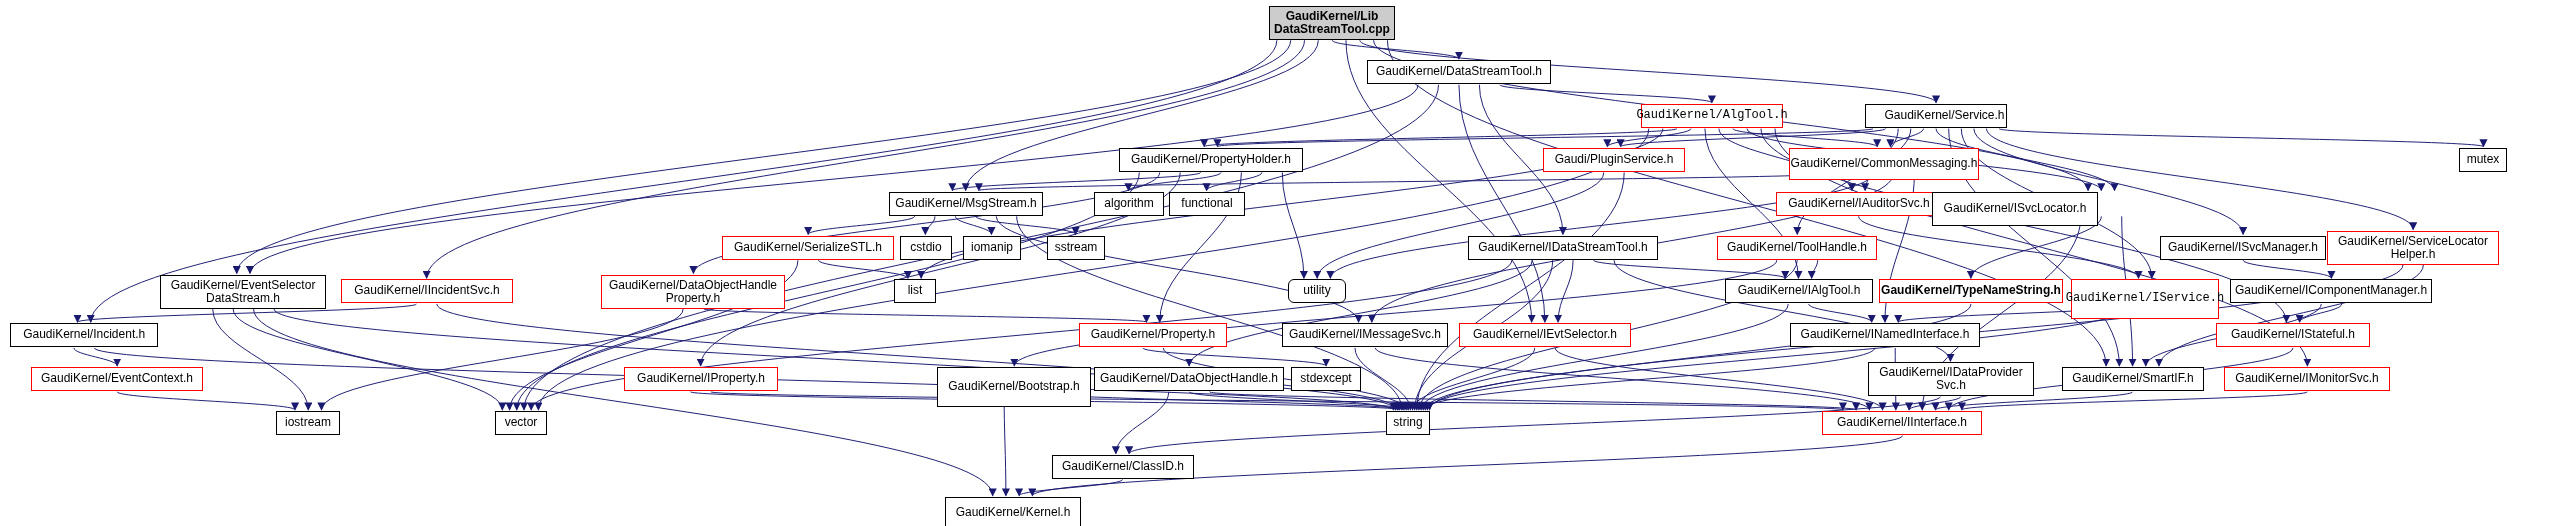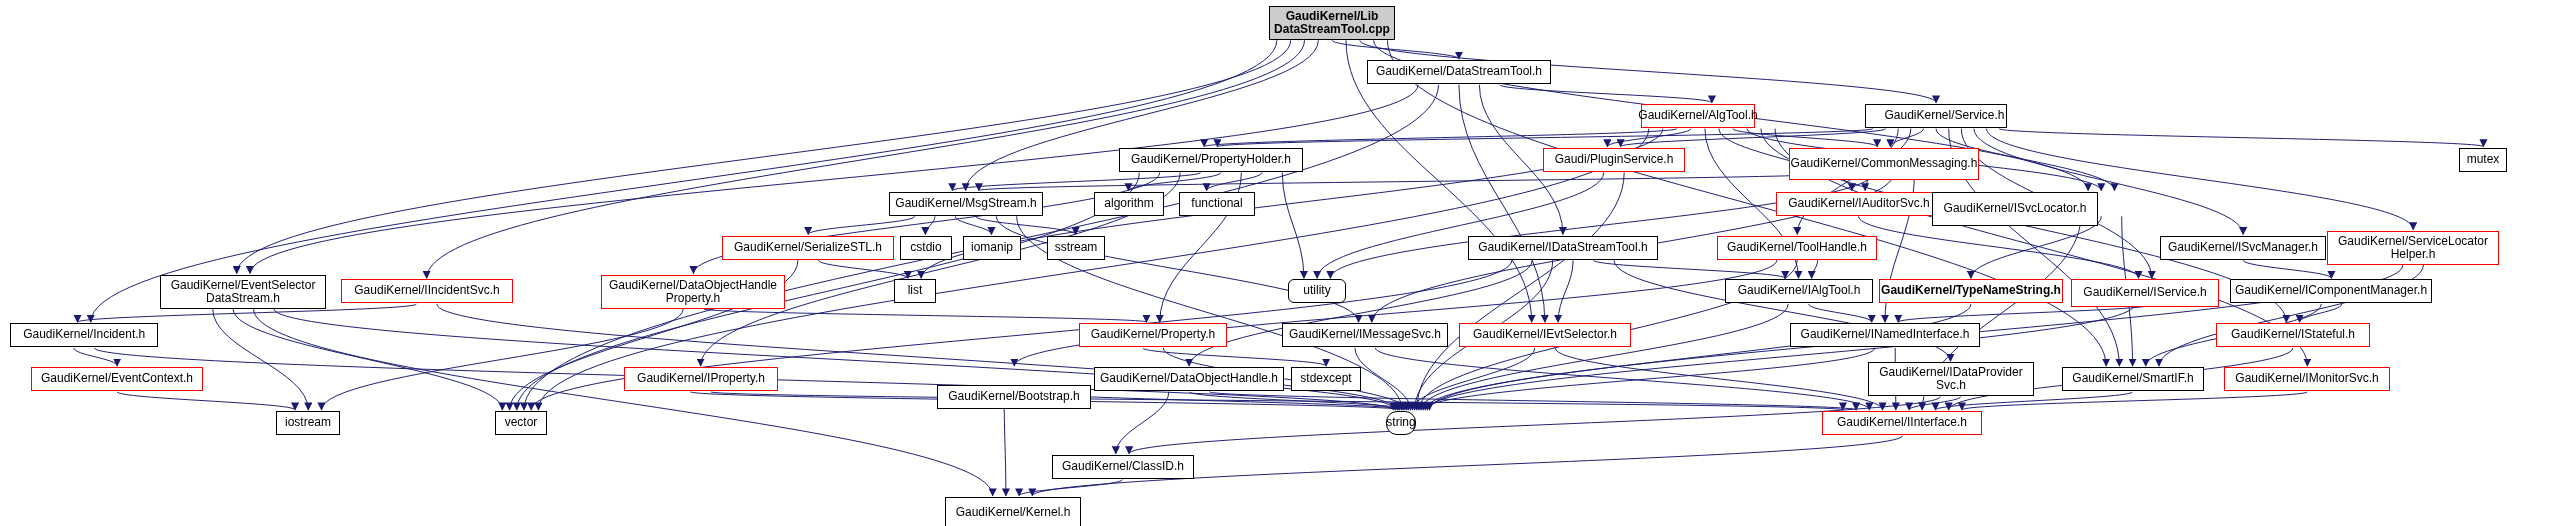--- a/index.html
+++ b/index.html
@@ -155,21 +155,21 @@
       </g>
   </svg>
   <div id="nodes">
       <div class="node main" style="left: 1269px; top: 6px; width: 126px; height: 34px;">
         <div>GaudiKernel/Lib</div>
         <div>DataStreamTool.cpp</div>
       </div>
       <div class="node" style="left: 1367px; top: 60px; width: 184px; height: 24px;">
         <div>GaudiKernel/DataStreamTool.h</div>
       </div>
-      <div class="node red" style="left: 1641px; top: 104px; width: 114px; height: 24px;">
+      <div class="node red" style="left: 1641px; top: 104px; width: 142px; height: 24px; font-family: Liberation Mono, monospace;">
         <div>GaudiKernel/AlgTool.h</div>
       </div>
       <div class="node" style="left: 1865px; top: 104px; width: 142px; height: 24px; padding-left: 17px;">
         <div>GaudiKernel/Service.h</div>
       </div>
       <div class="node" style="left: 1119px; top: 148px; width: 184px; height: 24px;">
         <div>GaudiKernel/PropertyHolder.h</div>
       </div>
       <div class="node red" style="left: 1543px; top: 148px; width: 142px; height: 24px;">
         <div>Gaudi/PluginService.h</div>
@@ -179,21 +179,21 @@
       </div>
       <div class="node" style="left: 2459px; top: 148px; width: 48px; height: 24px;">
         <div>mutex</div>
       </div>
       <div class="node" style="left: 889px; top: 192px; width: 154px; height: 24px;">
         <div>GaudiKernel/MsgStream.h</div>
       </div>
       <div class="node" style="left: 1094px; top: 192px; width: 70px; height: 24px;">
         <div>algorithm</div>
       </div>
-      <div class="node" style="left: 1169px; top: 192px; width: 76px; height: 24px; margin-left: 10px;">
+      <div class="node" style="left: 1169px; top: 192px; width: 76px; height: 24px;">
         <div>functional</div>
       </div>
       <div class="node red" style="left: 1776px; top: 192px; width: 166px; height: 24px;">
         <div>GaudiKernel/IAuditorSvc.h</div>
       </div>
       <div class="node" style="left: 1932px; top: 192px; width: 166px; height: 34px;">
         <div>GaudiKernel/ISvcLocator.h</div>
       </div>
       <div class="node red" style="left: 722px; top: 236px; width: 172px; height: 24px;">
         <div>GaudiKernel/SerializeSTL.h</div>
@@ -236,21 +236,21 @@
       </div>
       <div class="node" style="left: 1288px; top: 279px; width: 58px; height: 24px; border-radius: 6px;">
         <div>utility</div>
       </div>
       <div class="node" style="left: 1725px; top: 279px; width: 148px; height: 24px;">
         <div>GaudiKernel/IAlgTool.h</div>
       </div>
       <div class="node red" style="left: 1879px; top: 279px; width: 184px; height: 24px; font-weight: bold;">
         <div>GaudiKernel/TypeNameString.h</div>
       </div>
-      <div class="node red" style="left: 2071px; top: 279px; width: 148px; height: 28px;">
+      <div class="node red" style="left: 2071px; top: 279px; width: 148px; height: 40px; font-family: Liberation Mono, monospace;">
         <div>GaudiKernel/IService.h</div>
       </div>
       <div class="node" style="left: 2230px; top: 279px; width: 202px; height: 24px;">
         <div>GaudiKernel/IComponentManager.h</div>
       </div>
       <div class="node" style="left: 10.2px; top: 323px; width: 148px; height: 24px;">
         <div>GaudiKernel/Incident.h</div>
       </div>
       <div class="node red" style="left: 1079px; top: 323px; width: 148px; height: 24px;">
         <div>GaudiKernel/Property.h</div>
@@ -266,21 +266,21 @@
       </div>
       <div class="node red" style="left: 2216px; top: 323px; width: 154px; height: 24px;">
         <div>GaudiKernel/IStateful.h</div>
       </div>
       <div class="node red" style="left: 31px; top: 367px; width: 172px; height: 24px;">
         <div>GaudiKernel/EventContext.h</div>
       </div>
       <div class="node red" style="left: 624px; top: 367px; width: 154px; height: 24px;">
         <div>GaudiKernel/IProperty.h</div>
       </div>
-      <div class="node" style="left: 937px; top: 385px; width: 154px; height: 24px; text-align: center;">
+      <div class="node" style="left: 937px; top: 367px; width: 154px; height: 40px; text-align: center;">
         <div>GaudiKernel/Bootstrap.h</div>
       </div>
       <div class="node" style="left: 1094px; top: 367px; width: 190px; height: 24px;">
         <div>GaudiKernel/DataObjectHandle.h</div>
       </div>
       <div class="node" style="left: 1291px; top: 367px; width: 70px; height: 24px;">
         <div>stdexcept</div>
       </div>
       <div class="node" style="left: 1868px; top: 362px; width: 166px; height: 34px;">
         <div>GaudiKernel/IDataProvider</div>
@@ -291,21 +291,21 @@
       </div>
       <div class="node red" style="left: 2224px; top: 367px; width: 166px; height: 24px;">
         <div>GaudiKernel/IMonitorSvc.h</div>
       </div>
       <div class="node" style="left: 276px; top: 411px; width: 64px; height: 24px;">
         <div>iostream</div>
       </div>
       <div class="node" style="left: 495px; top: 411px; width: 52px; height: 24px;">
         <div>vector</div>
       </div>
-      <div class="node" style="left: 1386px; top: 411px; width: 30px; height: 24px; border-radius: 11px;">
+      <div class="node" style="left: 1386px; top: 411px; width: 44px; height: 24px;">
         <div>string</div>
       </div>
       <div class="node red" style="left: 1822px; top: 411px; width: 160px; height: 24px;">
         <div>GaudiKernel/IInterface.h</div>
       </div>
       <div class="node" style="left: 1052px; top: 455px; width: 142px; height: 24px;">
         <div>GaudiKernel/ClassID.h</div>
       </div>
       <div class="node" style="left: 945px; top: 497px; width: 136px; height: 32px; justify-content: center;">
         <div>GaudiKernel/Kernel.h</div>

